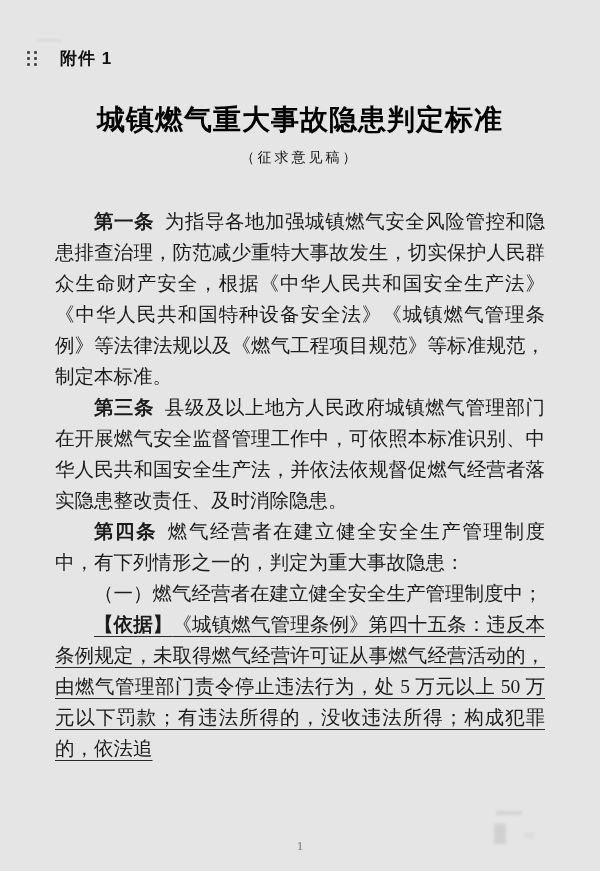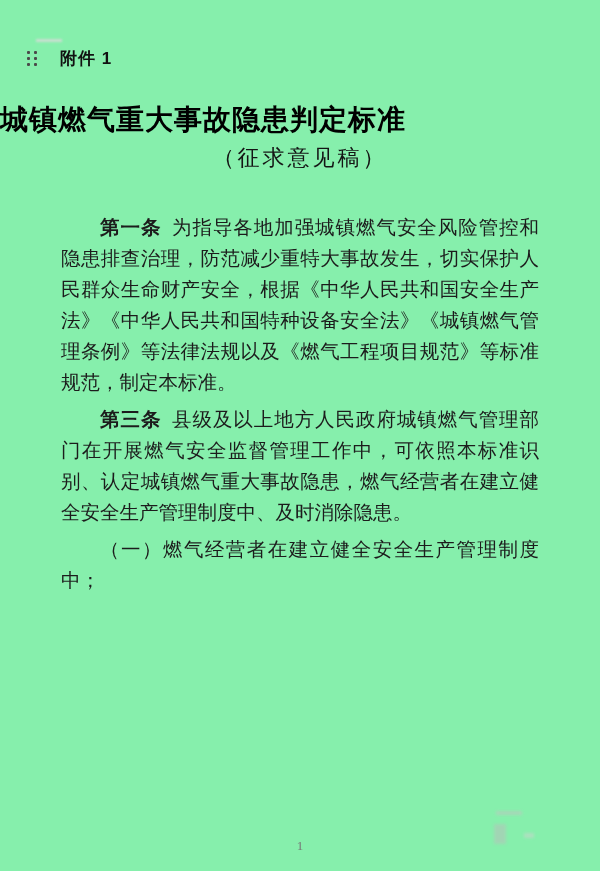--- a/index.html
+++ b/index.html
@@ -1,20 +1,20 @@
 <!DOCTYPE html>
 <html><head>
 <meta charset="utf-8">
 <style>
   html, body { margin: 0; padding: 0; background: #ffffff; }
   .page {
     position: relative;
     width: 600px;
     height: 871px;
-    background: #86efac;
+    background: #e5e5e5;
     overflow: hidden;
     font-family: "Liberation Serif", serif;
     color: #1c1c1c;
   }
 
   
   .attachment-row {
     position: absolute;
     top: 47px;
     left: 27px;
@@ -58,49 +58,50 @@
     position: absolute; left: 524px; top: 833px;
     width: 10px; height: 5px; background: #d2d2d2;
     filter: blur(1.5px); opacity: .5;
   }
 
   
   .doc-title {
     position: absolute;
     top: 103px; left: 0; right: 0;
     margin: 0;
+    text-align: center;
     font-family: "Liberation Sans", sans-serif;
     font-weight: 700;
     font-size: 28px;
     line-height: 34px;
     letter-spacing: 1px;
     color: #000000;
   }
   .doc-subtitle {
     position: absolute;
     top: 147px; left: 0; right: 0;
     text-align: center;
-    font-size: 22px;
+    font-size: 14px;
     line-height: 22px;
     letter-spacing: 3px;
     color: #141414;
   }
 
   
   .doc-body {
     position: absolute;
     top: 206px;
     left: 55px;
     width: 490px;
     font-size: 19.5px;
     line-height: 31px;
     text-align: justify;
     color: #1c1c1c;
   }
-  .doc-body p { margin: 6px; text-indent: 2em; }
+  .doc-body p { margin: 0; text-indent: 2em; }
   .lead {
     font-family: "Liberation Sans", sans-serif;
     font-weight: 700;
     margin-right: 0.55em;
   }
   .basis {
     text-decoration: underline;
     text-underline-offset: 5px;
     text-decoration-thickness: 1px;
     text-decoration-color: #2a2a2a;
@@ -140,28 +141,34 @@
   <div class="doc-subtitle">（征求意见稿）</div>
 
   <div class="doc-body">
 
     <p>
       <span class="lead">第一条</span><span>为指导各地加强城镇燃气安全风险管控和隐患排查治理，防范减少重特大事故发生，切实保护人民群众生命财产安全，根据《中华人民共和国安全生产法》《中华人民共和国特种设备安全法》《城镇燃气管理条例》等法律法规以及《燃气工程项目规范》等标准规范，制定本标准。</span>
     </p>
 
 
     <p>
-      <span class="lead">第三条</span><span>县级及以上地方人民政府城镇燃气管理部门在开展燃气安全监督管理工作中，可依照本标准识别、认定城镇燃气重大事故隐患，燃气经营者在建立健全安全生产管理制度中、及时消除隐患。</span>
+      <span class="lead">第三条</span><span>县级及以上地方人民政府城镇燃气管理部门在开展燃气安全监督管理工作中，可依照本标准识别、中华人民共和国安全生产法，并依法依规督促燃气经营者落实隐患整改责任、及时消除隐患。</span>
     </p>
 
+    <p>
+      <span class="lead">第四条</span><span>燃气经营者在建立健全安全生产管理制度中，有下列情形之一的，判定为重大事故隐患：</span>
+    </p>
 
     <p>
       <span>（一）燃气经营者在建立健全安全生产管理制度中；</span>
     </p>
 
+    <p class="basis">
+      <span class="lead-basis">【依据】</span><span>《城镇燃气管理条例》第四十五条：违反本条例规定，未取得燃气经营许可证从事燃气经营活动的，由燃气管理部门责令停止违法行为，处 5 万元以上 50 万元以下罚款；有违法所得的，没收违法所得；构成犯罪的，依法追</span>
+    </p>
 
   </div>
 
   <div class="artifact-ghost-1"></div>
   <div class="artifact-ghost-2"></div>
   <div class="artifact-ghost-3"></div>
 
   <div class="page-number">1</div>
 
 </div>

